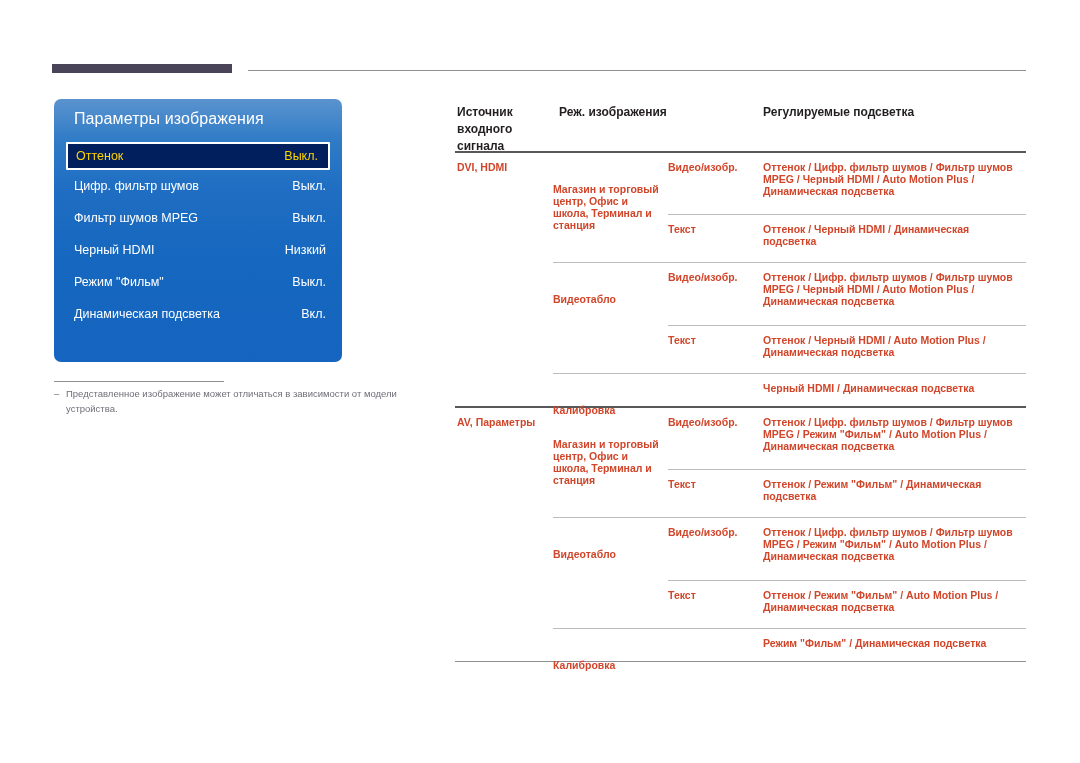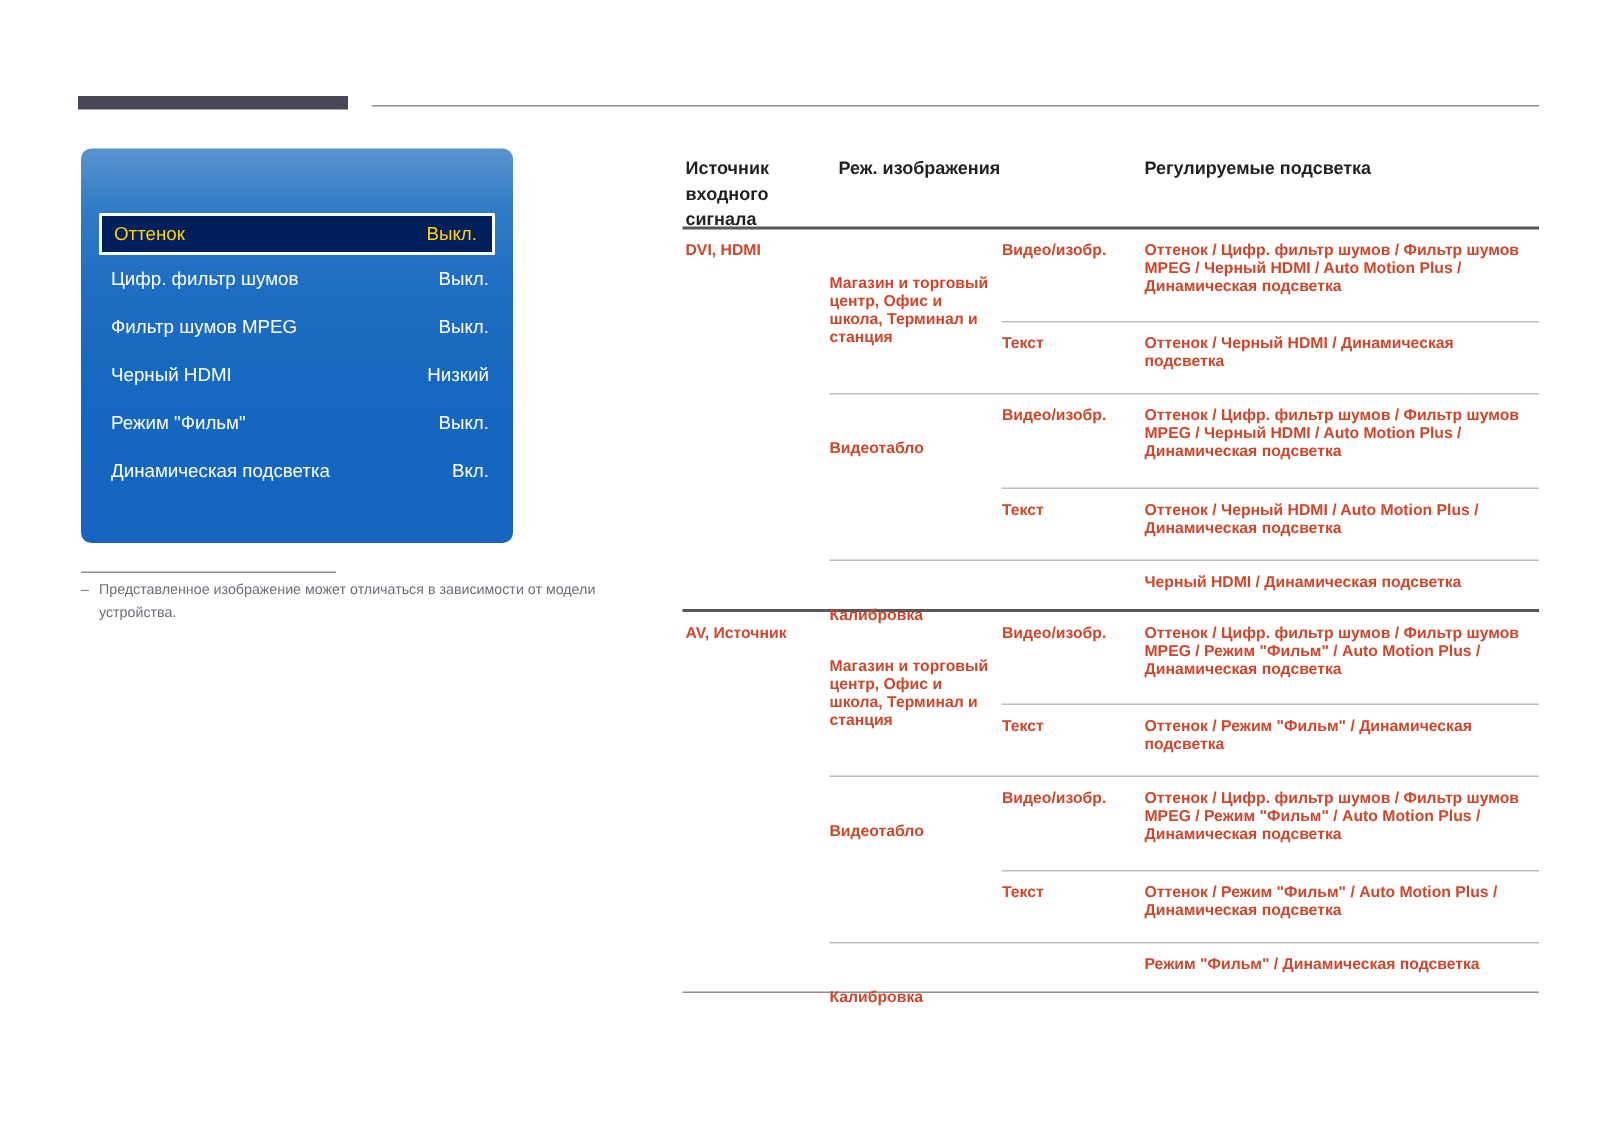--- a/index.html
+++ b/index.html
@@ -202,20 +202,21 @@
     color: #d1462a;
   }
 </style>
 </head>
 <body>
 
 <div class="top-bar-dark"></div>
 <div class="top-bar-line"></div>
 
 <div class="osd-panel">
+  <div class="osd-title">Параметры изображения</div>
   <div class="osd-list" id="osd-list">
       <div class="osd-row selected">
         <span class="lbl">Оттенок</span>
         <span class="val">Выкл.</span>
       </div>
       <div class="osd-row">
         <span class="lbl">Цифр. фильтр шумов</span>
         <span class="val">Выкл.</span>
       </div>
       <div class="osd-row">
@@ -265,21 +266,21 @@
         <div class="c-params" style="top: 118.5px;">Оттенок / Цифр. фильтр шумов / Фильтр шумов MPEG / Черный HDMI / Auto Motion Plus / Динамическая подсветка</div>
         <div class="rule-c3" style="position: absolute; top: 172px;"></div>
         <div class="c-pic" style="top: 181px;">Текст</div>
         <div class="c-params" style="top: 181px;">Оттенок / Черный HDMI / Auto Motion Plus / Динамическая подсветка</div>
         <div class="rule-c2" style="position: absolute; top: 220px;"></div>
         <div class="c-mode" style="top: 229px;">Калибровка</div>
         <div class="c-params" style="top: 229px;">Черный HDMI / Динамическая подсветка</div>
       </div>
       <div class="rule-full"></div>
       <div class="grp" style="height: 253.5px;">
-        <div class="c-source" style="top: 8px;">AV, Источник</div>
+        <div class="c-source" style="top: 8px;">AV, Параметры</div>
         <div class="c-mode" style="top: 8px;">Магазин и торговый центр, Офис и школа, Терминал и станция</div>
         <div class="c-pic" style="top: 8px;">Видео/изобр.</div>
         <div class="c-params" style="top: 8px;">Оттенок / Цифр. фильтр шумов / Фильтр шумов MPEG / Режим "Фильм" / Auto Motion Plus / Динамическая подсветка</div>
         <div class="rule-c3" style="position: absolute; top: 61.5px;"></div>
         <div class="c-pic" style="top: 70.5px;">Текст</div>
         <div class="c-params" style="top: 70.5px;">Оттенок / Режим "Фильм" / Динамическая подсветка</div>
         <div class="rule-c2" style="position: absolute; top: 109.5px;"></div>
         <div class="c-mode" style="top: 118.5px;">Видеотабло</div>
         <div class="c-pic" style="top: 118.5px;">Видео/изобр.</div>
         <div class="c-params" style="top: 118.5px;">Оттенок / Цифр. фильтр шумов / Фильтр шумов MPEG / Режим "Фильм" / Auto Motion Plus / Динамическая подсветка</div>

